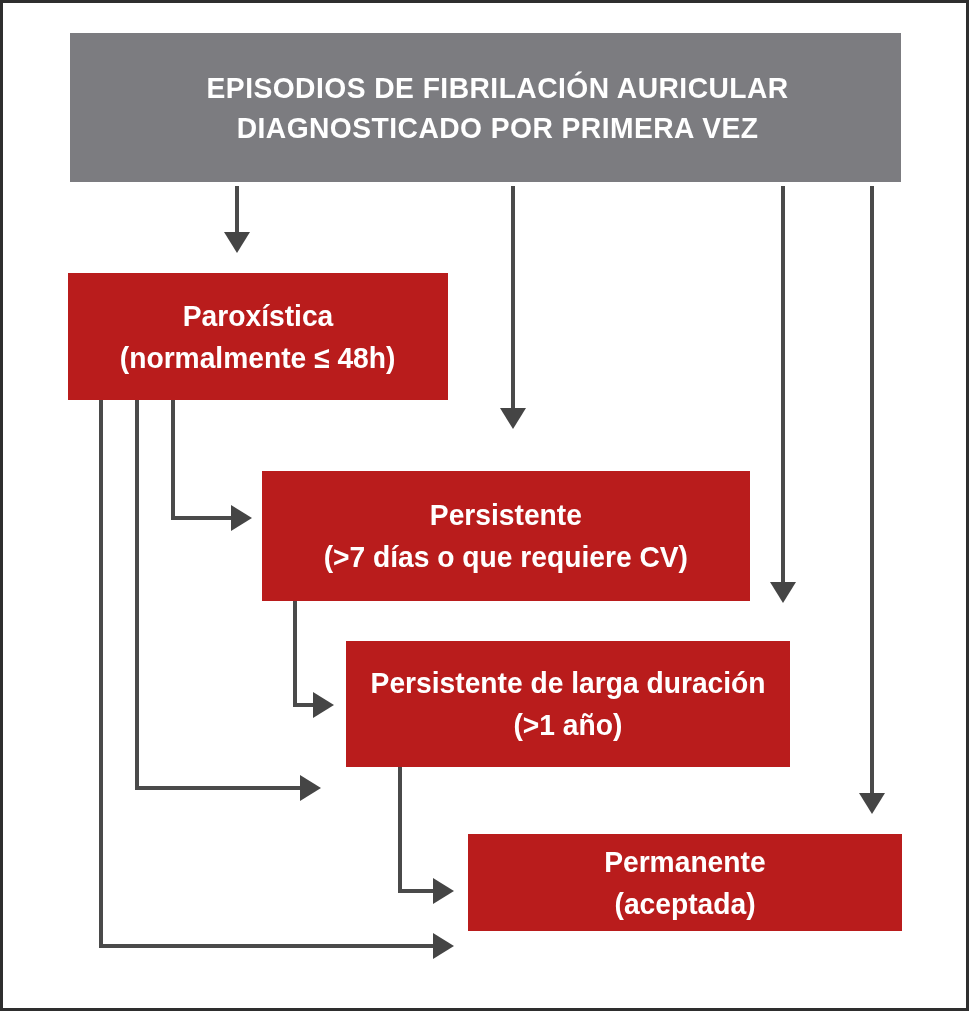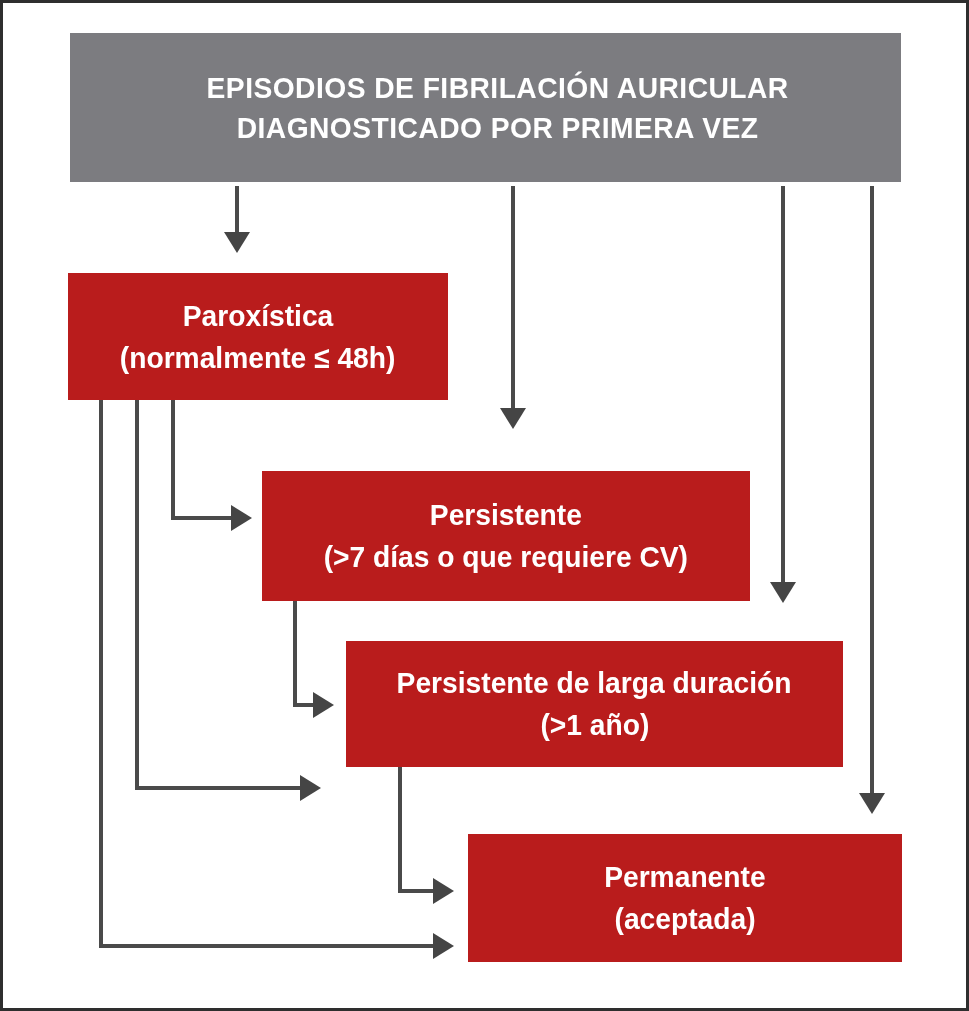--- a/index.html
+++ b/index.html
@@ -56,22 +56,22 @@
     letter-spacing: 0.5px;
     padding-left: 24px;
   }
   .af-box {
     background: #b91c1c;
     font-size: 30px;
     line-height: 42px;
   }
   #node-paroxistica        { left: 68px;  top: 273px; width: 380px; height: 127px; }
   #node-persistente        { left: 262px; top: 471px; width: 488px; height: 130px; }
-  #node-persistente-larga  { left: 346px; top: 641px; width: 497px; height: 126px; }
-  #node-permanente         { left: 468px; top: 834px; width: 434px; height: 128px; text-align: center; }
+  #node-persistente-larga  { left: 346px; top: 641px; width: 444px; height: 126px; }
+  #node-permanente         { left: 468px; top: 834px; width: 434px; height: 97px; text-align: center; }
 </style>
 </head>
 <body>
 
 <div id="canvas">
 
   <svg id="arrow-layer" width="969" height="1011" viewBox="0 0 969 1011">
     <defs>
       <marker id="ah" markerUnits="userSpaceOnUse" markerWidth="24" markerHeight="30" refX="1" refY="15" orient="auto">
         <polygon points="0,2 21,15 0,28" fill="#454545"></polygon>

